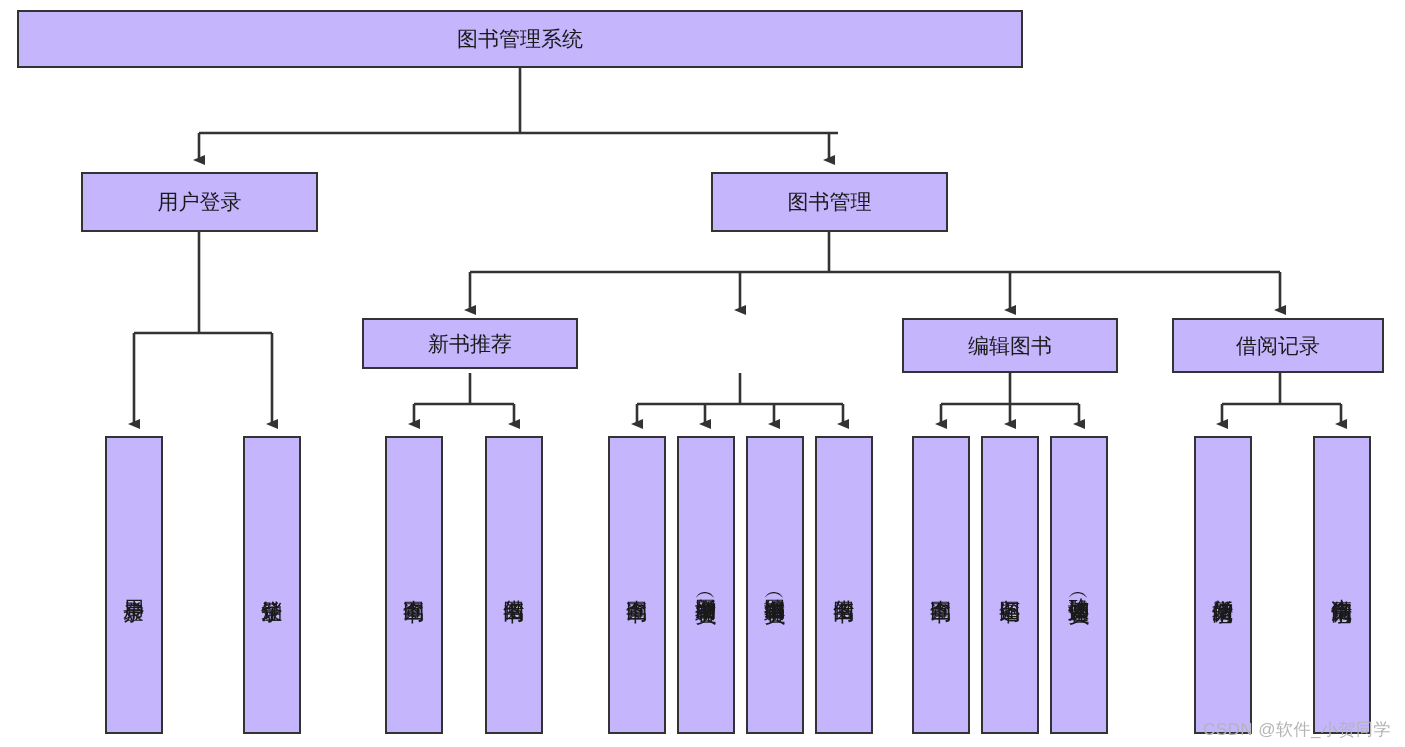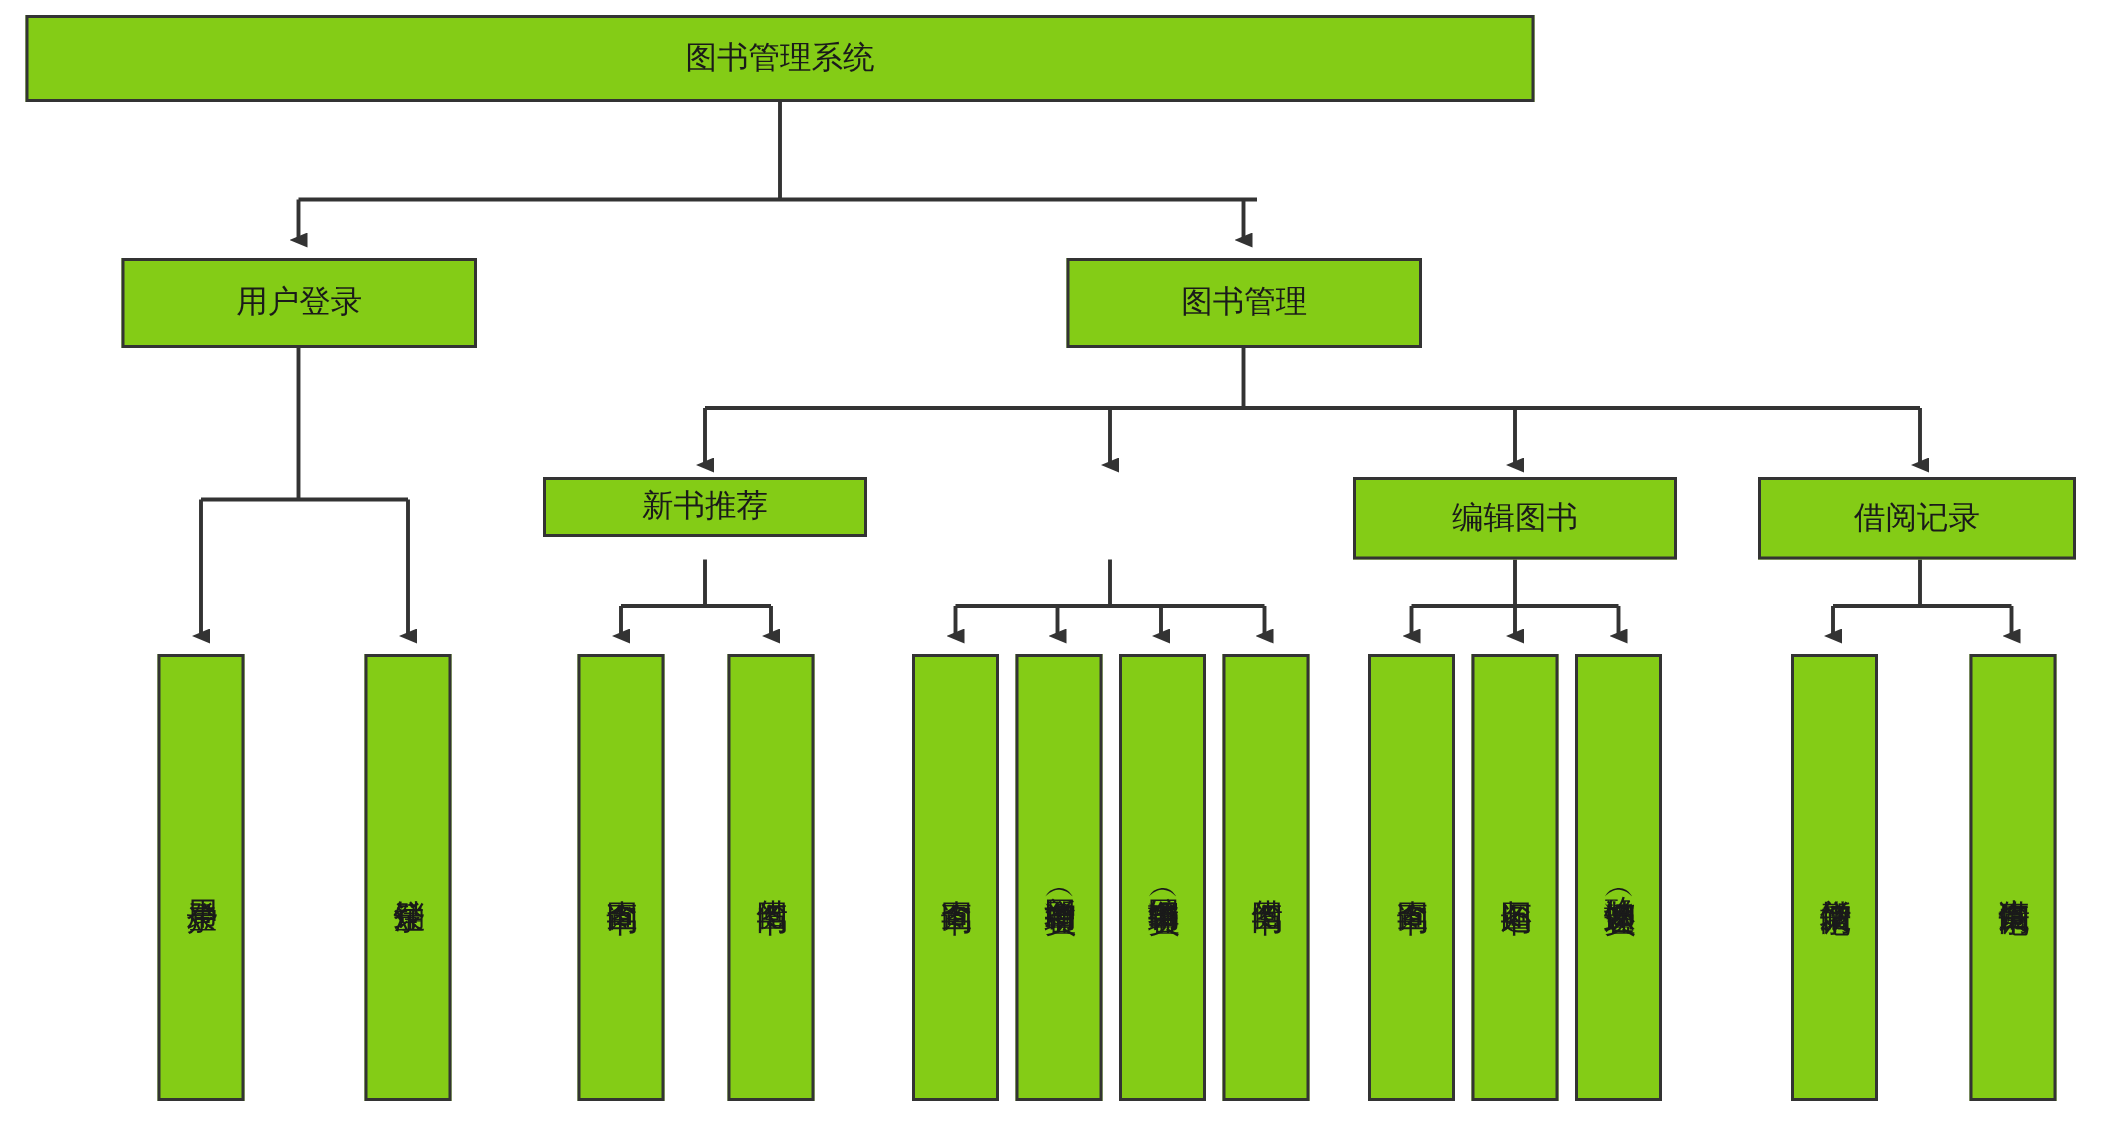--- a/index.html
+++ b/index.html
@@ -22,21 +22,21 @@
     left: 0;
     top: 0;
     width: 1405px;
     height: 747px;
     pointer-events: none;
   }
   .node {
     position: absolute;
     box-sizing: border-box;
     border: 2px solid #333333;
-    background: #84cc16;
+    background: #c4b5fd;
     display: flex;
     align-items: center;
     justify-content: center;
     color: #1a1a1a;
     z-index: 2;
   }
   .node.horiz {
     font-size: 21px;
     line-height: 1.2;
     white-space: nowrap;
@@ -116,21 +116,21 @@
       <path d="M1341,404 L1341,424" marker-end="url(#arrow)"></path>
     </g>
   </svg>
 
   <div class="node horiz" style="left:17px; top:10px; width:1006px; height:58px;">图书管理系统</div>
 
   <div class="node horiz" style="left:81px; top:172px; width:237px; height:60px;">用户登录</div>
 
   <div class="node horiz" style="left:711px; top:172px; width:237px; height:60px;">图书管理</div>
 
-  <div class="node horiz" style="left:362px; top:318px; width:216px; height:40px;">新书推荐</div>
+  <div class="node horiz" style="left:362px; top:318px; width:216px; height:51px;">新书推荐</div>
 
 
   <div class="node horiz" style="left:902px; top:318px; width:216px; height:55px;">编辑图书</div>
 
   <div class="node horiz" style="left:1172px; top:318px; width:212px; height:55px;">借阅记录</div>
 
   <div class="node vert" style="left:105px; top:436px; width:58px; height:298px;">用户登录</div>
 
   <div class="node vert" style="left:243px; top:436px; width:58px; height:298px;">注销登录</div>
 
@@ -149,14 +149,15 @@
   <div class="node vert" style="left:912px; top:436px; width:58px; height:298px;">查询图书</div>
 
   <div class="node vert" style="left:981px; top:436px; width:58px; height:298px;">归还图书</div>
 
   <div class="node vert" style="left:1050px; top:436px; width:58px; height:298px;">确认归还（管理员）</div>
 
   <div class="node vert" style="left:1194px; top:436px; width:58px; height:298px;">新增借阅记录</div>
 
   <div class="node vert" style="left:1313px; top:436px; width:58px; height:298px;">查询借阅记录</div>
 
+  <div id="watermark">CSDN @软件_小贺同学</div>
 
 </div>
 
 </body></html>

